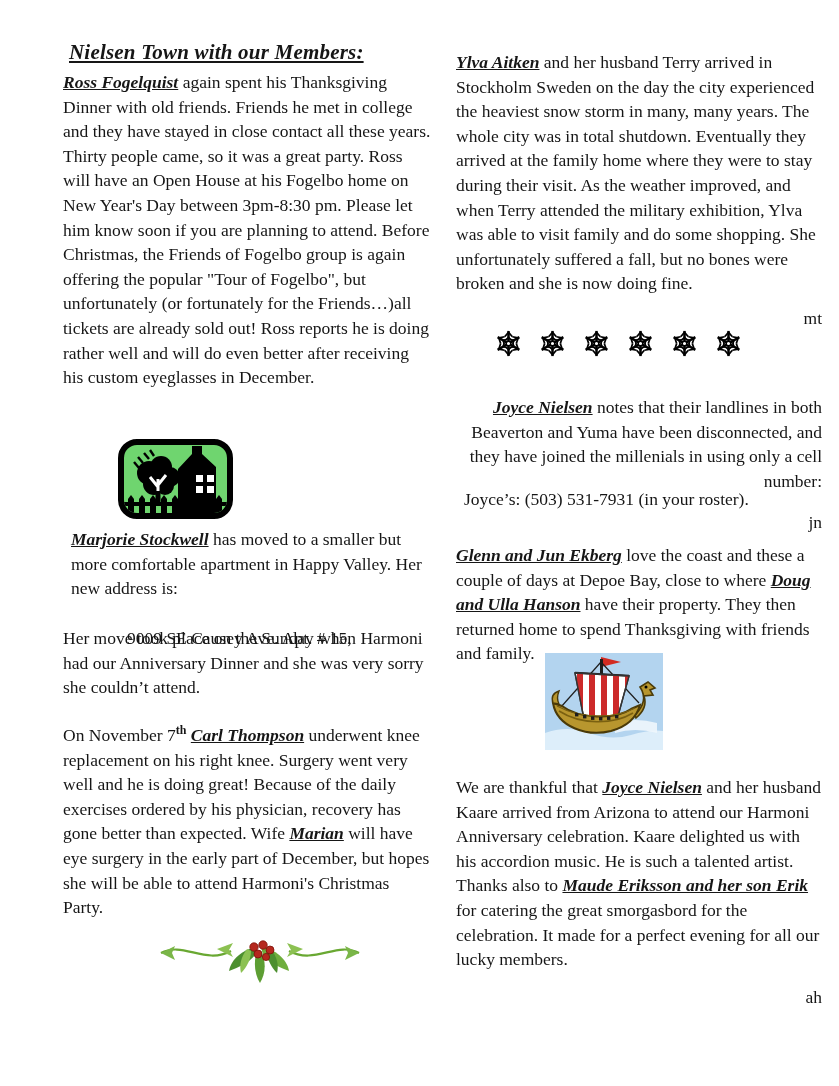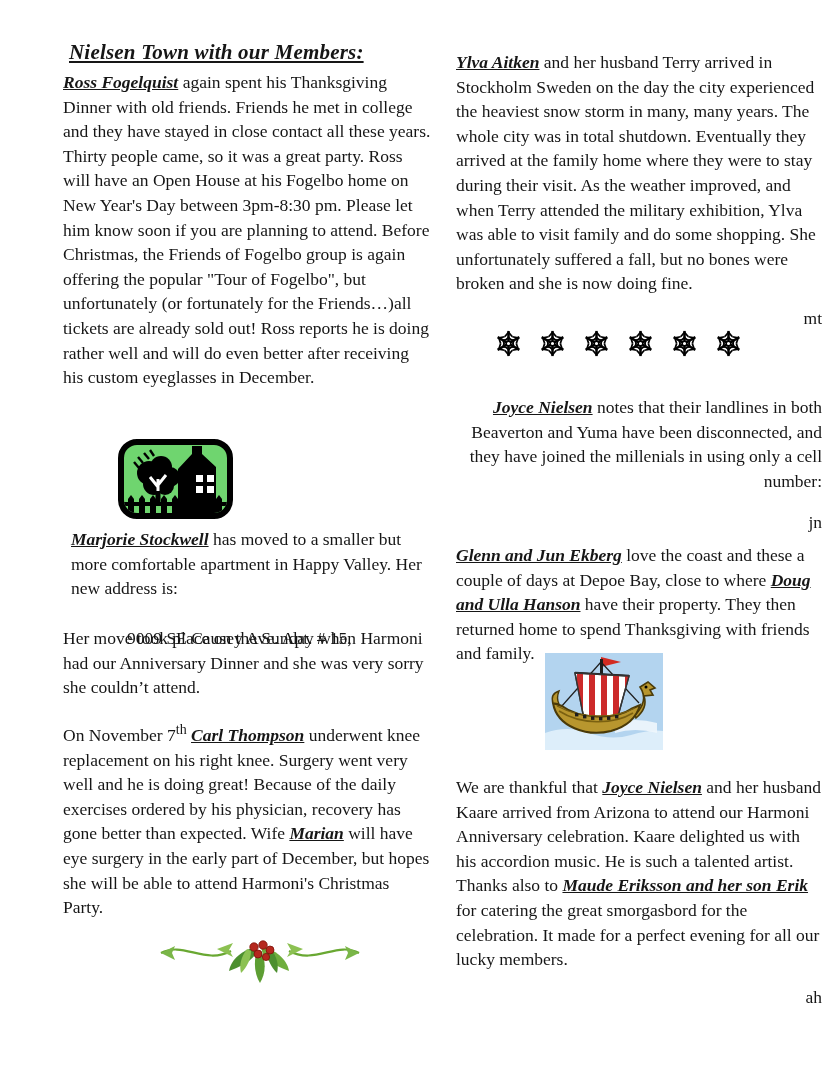--- a/index.html
+++ b/index.html
@@ -8,21 +8,21 @@
     position:relative; width:839px; height:1086px; background:#ffffff;
     font-family:"Liberation Serif","DejaVu Serif",serif; color:#161616;
     overflow:hidden;
   }
   .block { position:absolute; font-size:17.5px; line-height:24.6px; }
   .colL { left:63px;  width:369px; }
   .colR { left:448px; width:366px;margin-left:8px; }
   .heading { font-size:21px; font-weight:700; font-style:italic; text-decoration:underline; padding-left:6px; letter-spacing:0.2px; }
   .seg-plain { }
   .seg-name { font-weight:700; font-style:italic; text-decoration:underline; }
-  .seg-sup { vertical-align:super; font-size:14px; line-height:0; }
+  .seg-sup { vertical-align:super; font-size:12px; line-height:0;font-weight:bold; }
   .addr1 { padding-left:64px; }
   .addr2 { padding-left:57px; }
   .phone { padding-left:8px; }
   .sig { text-align:right; }
   .flakes { display:flex; gap:13px; align-items:center; }
   .flake { width:31px; height:31px; flex:0 0 auto; }
   .hidden-defs { position:absolute; width:0; height:0; overflow:hidden; }
   svg { display:block; }
 </style>
 </head>
@@ -148,20 +148,21 @@
       </svg>
     <svg class="flake">
         <use href="#snowflake-sym"></use>
       </svg>
     <svg class="flake">
         <use href="#snowflake-sym"></use>
       </svg>
   </div>
 
   <div class="block colR" style="top:395px;text-align:right;"><span class="seg-name">Joyce Nielsen</span><span class="seg-plain"> notes that their landlines in both Beaverton and Yuma have been disconnected, and they have joined the millenials in using only a cell number:</span></div>
+  <div class="block colR phone" style="top:487px;">Joyce’s: (503) 531-7931 (in your roster).</div>
   <div class="block colR sig" style="top:510px; padding-right:72px;">jn</div>
 
   <div class="block colR" style="top:543px;"><span class="seg-name">Glenn and Jun Ekberg</span><span class="seg-plain"> love the coast and these a couple of days at Depoe Bay, close to where </span><span class="seg-name">Doug  and Ulla Hanson</span><span class="seg-plain"> have their property. They then returned home to spend Thanksgiving with friends and family.</span></div>
 
   <div class="block" style="left:545px; top:653px; width:118px; height:97px;">
     <svg viewBox="0 0 118 97" width="118" height="97">
       <rect width="118" height="97" fill="#b3d4ef"></rect>
       <path d="M0 80 Q 22 72 44 80 T 86 82 T 118 78 V97 H0 Z" fill="#ddeefa"></path>
       <path d="M70 70 Q 90 64 112 70 L 112 80 Q 90 74 70 80 Z" fill="#eef6fc" opacity="0.9"></path>
       <path d="M56 4 L76 9 L56 14 Z" fill="#d22b22"></path>

